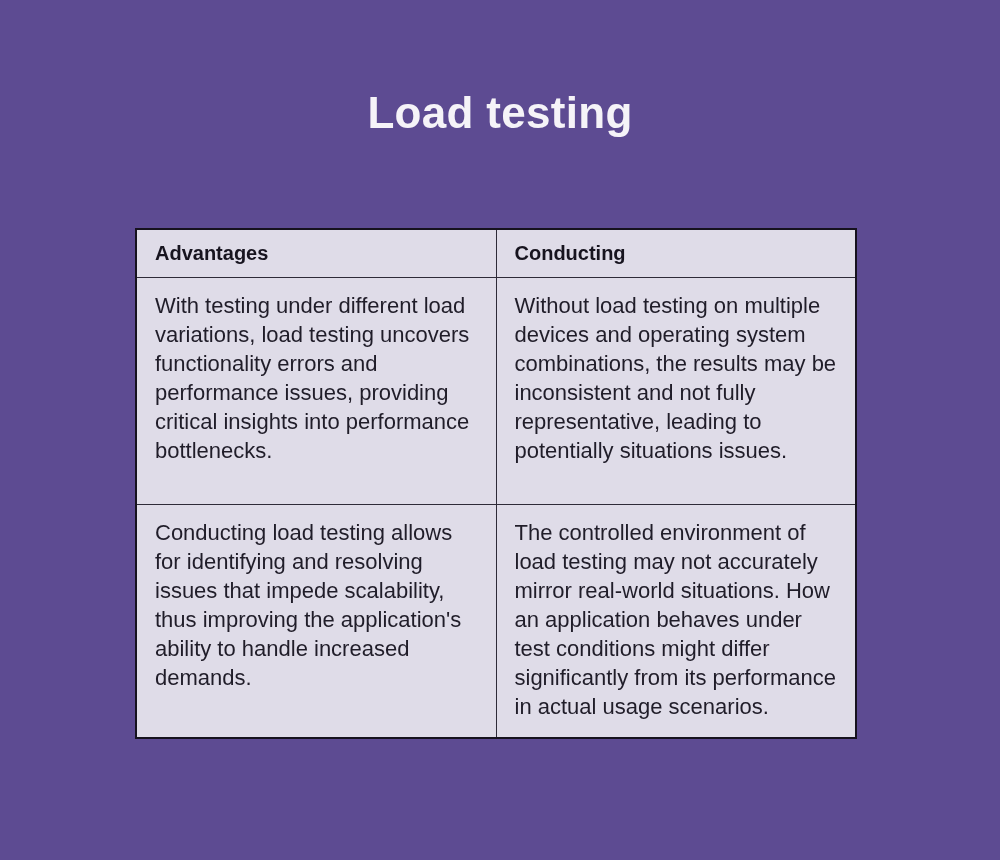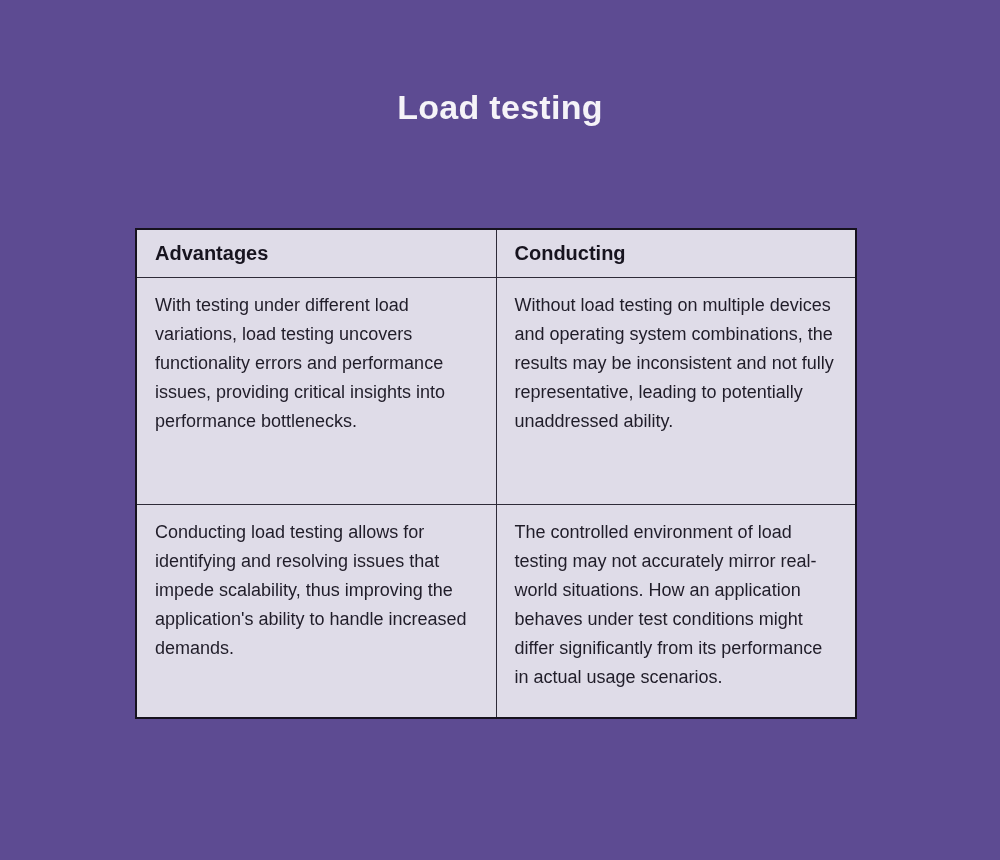--- a/index.html
+++ b/index.html
@@ -24,21 +24,21 @@
     position: relative;
     overflow: hidden;
   }
   .title {
     margin: 0;
     position: absolute;
     top: 88px;
     left: 0;
     width: 1000px;
     text-align: center;
-    font-size: 34px;
+    font-size: 44px;
     font-weight: 700;
     letter-spacing: 0.3px;
     color: var(--title_color);
   }
   table.comparison-table {
     position: absolute;
     left: 135px;
     top: 228px;
     width: 720px;
     table-layout: fixed;
@@ -56,21 +56,21 @@
   .comparison-table th {
     height: 48px;
     padding: 11px 18px 10px 18px;
     font-size: 20px;
     font-weight: 700;
     color: var(--header_text);
     vertical-align: middle;
   }
   .comparison-table td {
     padding: 13px 18px 16px 18px;
-    font-size: 18px;
+    font-size: 22px;
     line-height: 29px;
     color: var(--text_color);
   }
   .comparison-table tbody tr:nth-child(1) td { height: 227px; }
   .comparison-table tbody tr:nth-child(2) td { height: 214px; }
 </style>
 </head>
 <body>
 
 <div class="canvas">
@@ -79,21 +79,21 @@
   <table class="comparison-table">
     <thead>
       <tr>
         <th>Advantages</th>
         <th>Conducting</th>
       </tr>
     </thead>
     <tbody>
       <tr>
         <td>With testing under different load variations, load testing uncovers functionality errors and performance issues, providing critical insights into performance bottlenecks.</td>
-        <td>Without load testing on multiple devices and operating system combinations, the results may be inconsistent and not fully representative, leading to potentially unaddressed ability.</td>
+        <td>Without load testing on multiple devices and operating system combinations, the results may be inconsistent and not fully representative, leading to potentially situations issues.</td>
       </tr>
       <tr>
         <td>Conducting load testing allows for identifying and resolving issues that impede scalability, thus improving the application's ability to handle increased demands.</td>
         <td>The controlled environment of load testing may not accurately mirror real-world situations. How an application behaves under test conditions might differ significantly from its performance in actual usage scenarios.</td>
       </tr>
     </tbody>
   </table>
 </div>
 
 </body></html>

